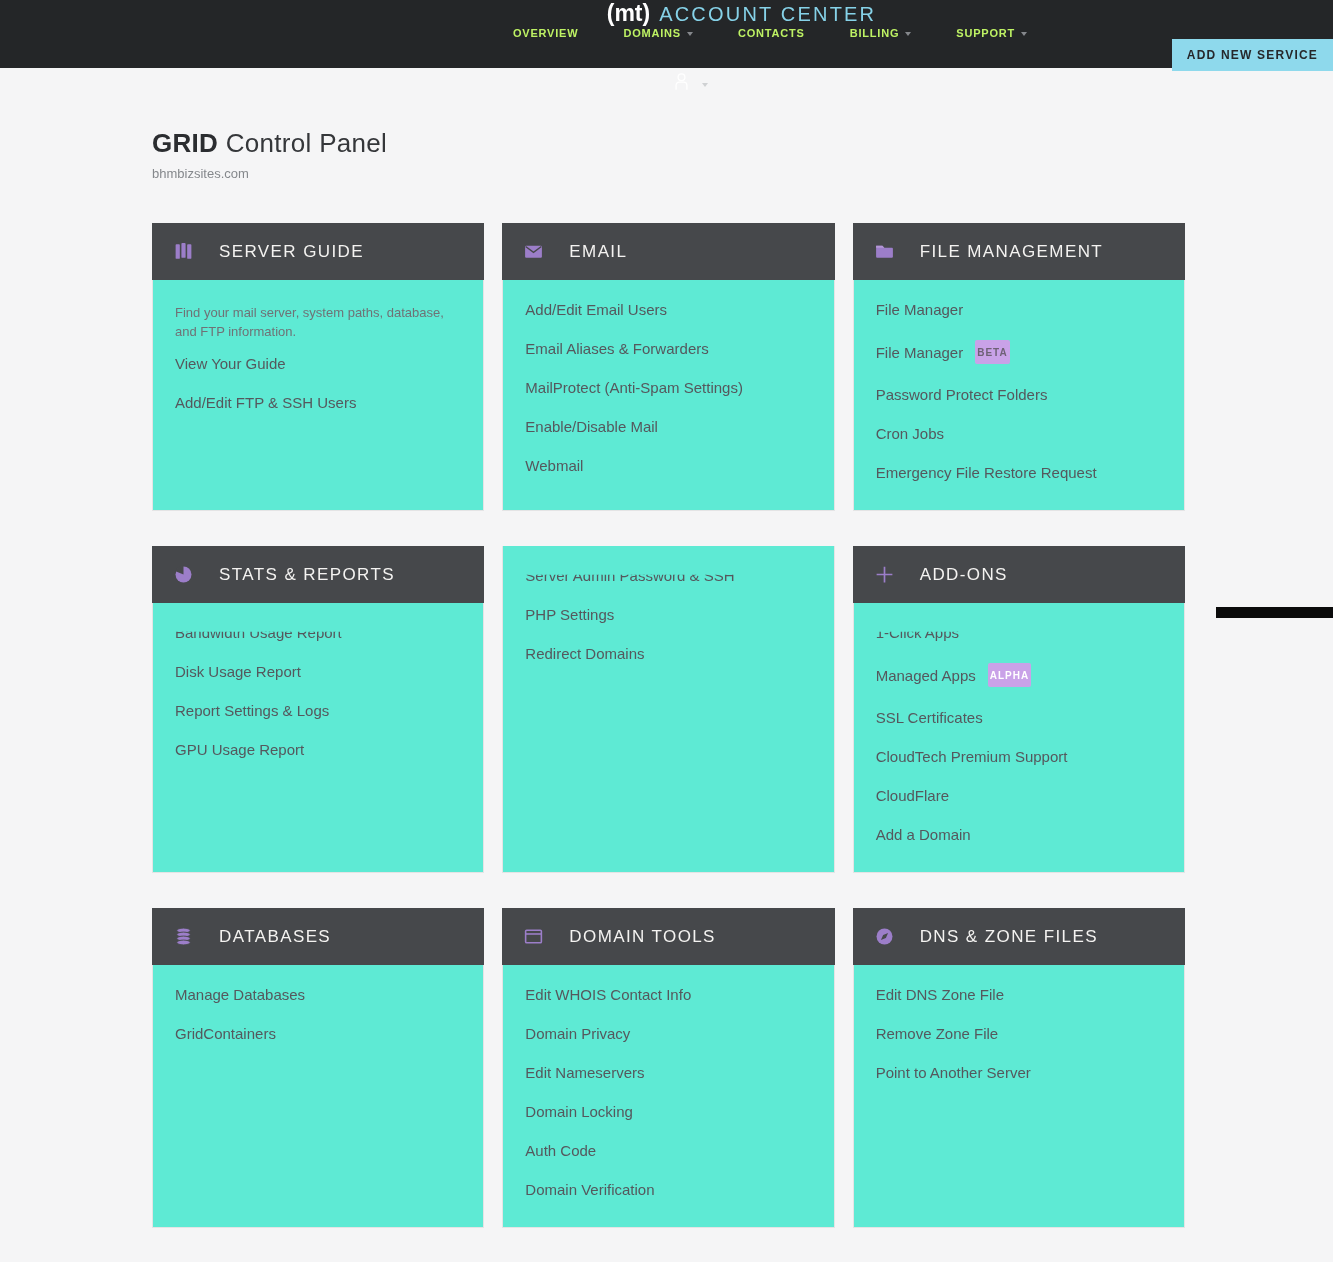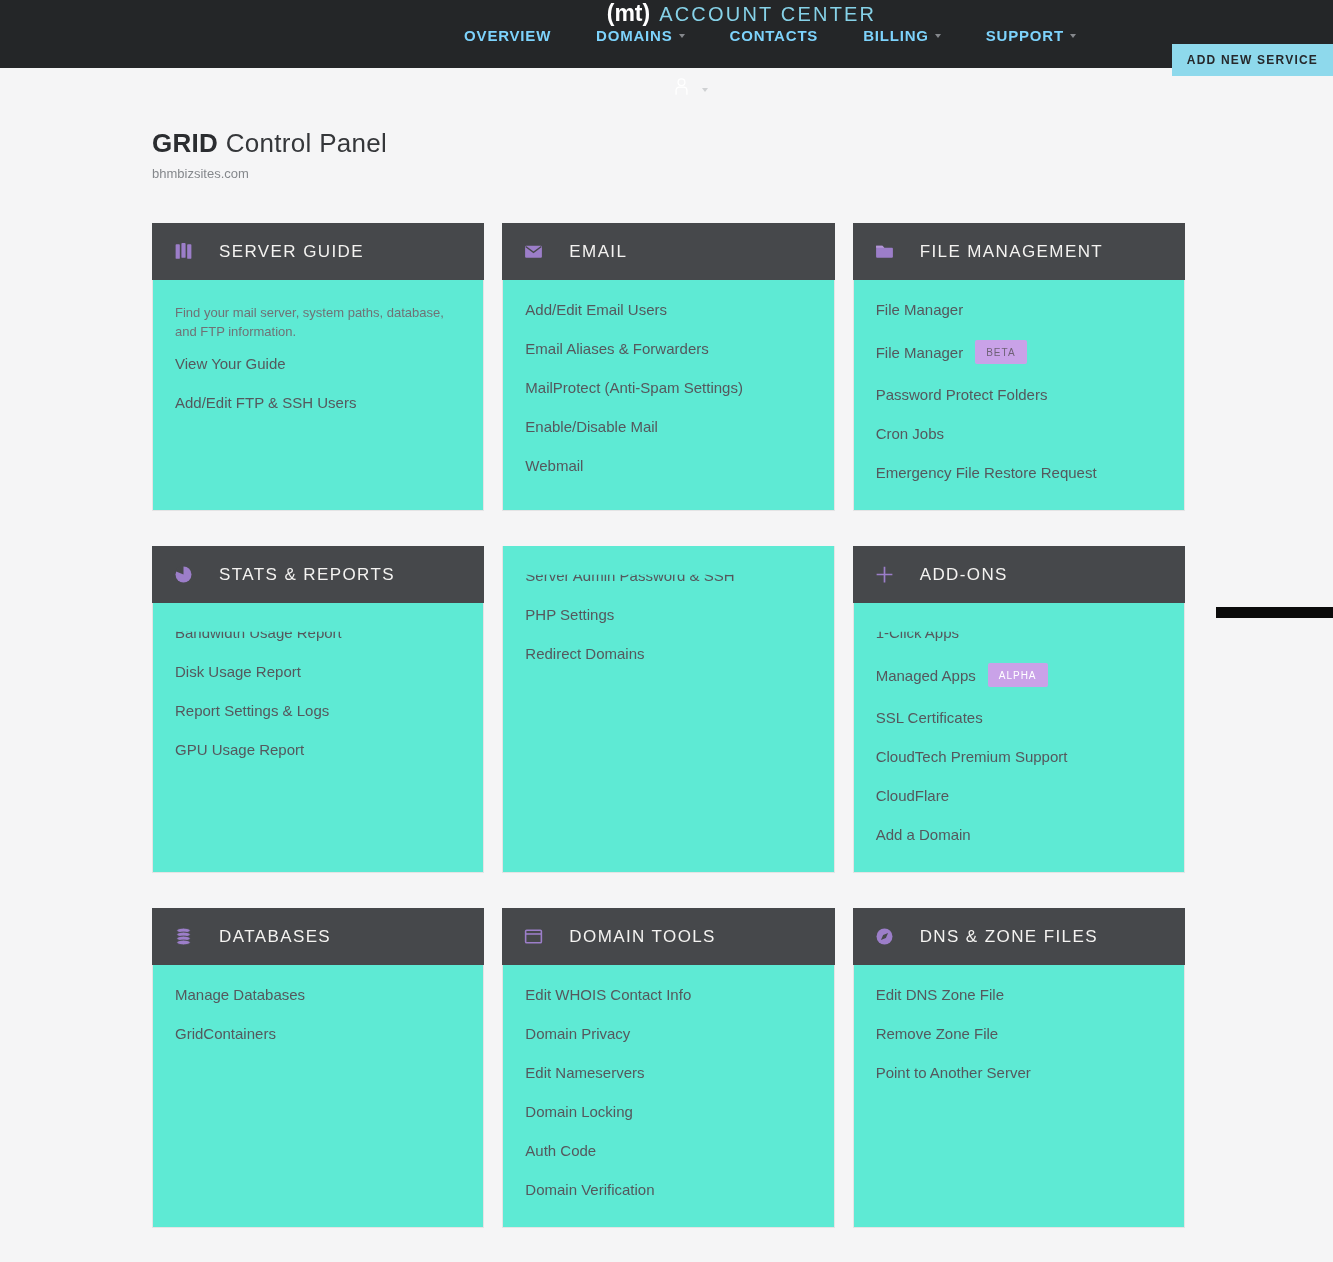--- a/index.html
+++ b/index.html
@@ -15,21 +15,21 @@
   .nav {
     height:68px; background:#242628;
     display:flex; align-items:center;
     padding-left:150px;
     flex-direction:column;
   }
   .brand { display:flex; align-items:baseline; gap:9px; cursor:pointer; }
   .brand .logo { color:#fff; font-size:23px; font-weight:700; letter-spacing:0; }
   .brand .brand-name { color:#86d2e8; font-size:20px; letter-spacing:2.2px; font-weight:400; }
   .nav-items { display:flex; list-style:none; margin-left:57px; gap:45px; align-items:center; }
-  .nav-items li { display:flex; align-items:center; color:#7dd3fc; font-size:15px;
+  .nav-items li { display:flex; align-items:center; color:#bef264; font-size:11px;
     font-weight:700; letter-spacing:0.8px; cursor:pointer; }
   .caret { width:0; height:0; border:3.5px solid transparent; border-top:4.5px solid #85888c;
     margin-left:6px; margin-top:4px; }
   .add-service-btn {
     margin-left:auto; background:#8ed9ec; color:#26282b; border:none; cursor:pointer;
     font-family:inherit; font-size:12px; font-weight:700; letter-spacing:1.2px;
     padding:9px 15px;
   }
   .user-menu { display:flex; align-items:center; gap:5px; margin:0 146px 0 42px; cursor:pointer; }
   .user-caret { width:0; height:0; border:3.5px solid transparent; border-top:4.5px solid #cfd1d3; margin-top:4px; }
@@ -57,22 +57,22 @@
     background:#5eead4; border:1px solid #e4e4e5; border-top:none; flex:1;
     padding:10px 22px 18px;
   }
   .card-intro { font-size:13px; color:#6f7276; line-height:1.45; margin:14px 0 2px; }
   .card-links { list-style:none; }
   .card-links li { padding:11px 0; font-size:15px; line-height:17px; color:#55585d;
     cursor:pointer; display:flex; align-items:center; }
   .clipped { clip-path:inset(46% 0 0 0); }
   .link-label { display:inline-block; }
   .badge {
-    display:inline-block; margin-left:12px; font-size:10px; font-weight:400;
-    letter-spacing:1px; padding:4px 11px 3px; border-radius:2px;text-align:right;
+    display:inline-block; margin-left:12px; font-size:10px; font-weight:700;
+    letter-spacing:1px; padding:4px 2px 3px; border-radius:2px;text-align:right;
   }
 
   
   .black-bar { position:absolute; top:607px; right:0; width:117px; height:11px; background:#0b0b0b; }
 </style>
 </head>
 <body>
 
 <header class="nav">
   <div class="brand">

